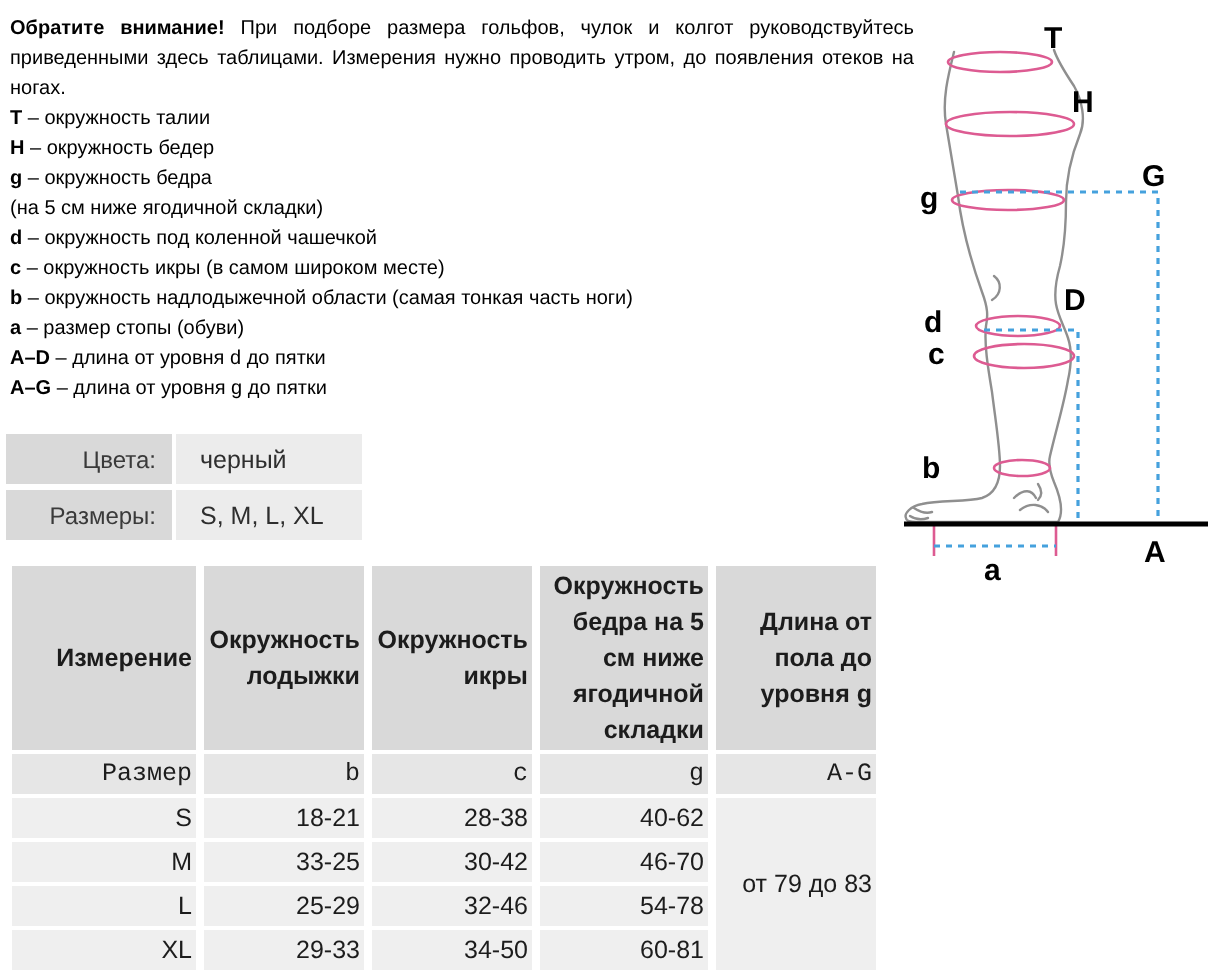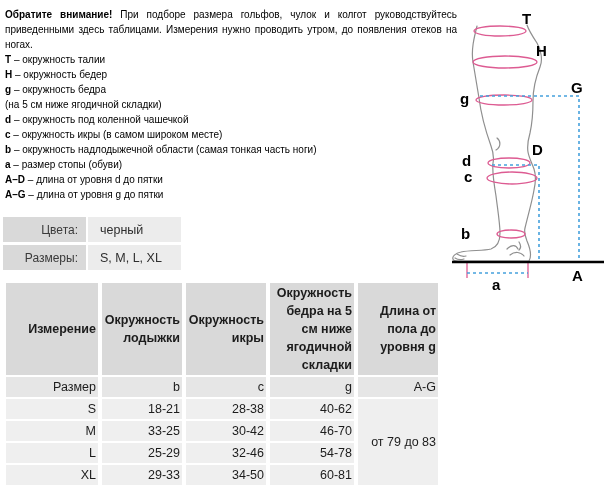--- a/index.html
+++ b/index.html
@@ -17,21 +17,21 @@
   .attr-row{display:flex;margin-bottom:3px;}
   .attr-label{width:83px;height:25px;background:#d9d9d9;display:flex;align-items:center;
     justify-content:flex-end;padding-right:8px;box-sizing:border-box;}
   .attr-value{width:93px;height:25px;background:#ececec;display:flex;align-items:center;
     padding-left:12px;box-sizing:border-box;margin-left:2px;font-size:12.5px;color:#2e2e2e;}
   
   .size-table{position:absolute;left:2px;top:281px;}
   table{border-collapse:separate;border-spacing:4px 2px;}
   th,td{padding:0 2px;text-align:right;font-size:12.5px;color:#1c1c1c;}
   th{background:#d9d9d9;font-weight:bold;height:92px;line-height:18px;vertical-align:middle;}
-  tr.param-row td{background:#e6e6e6;height:20px;}
+  tr.param-row td{background:#e6e6e6;height:20px;font-family:Liberation Mono, monospace;}
   tr.data-row td{background:#efefef;height:20px;}
   td.merged{background:#efefef;}
   
   .figure{position:absolute;left:450px;top:0px;}
   .figure text{font-family:"Liberation Sans",sans-serif;font-weight:bold;font-size:15px;fill:#000;}
 </style>
 </head>
 <body>
 
 <div class="screen">

